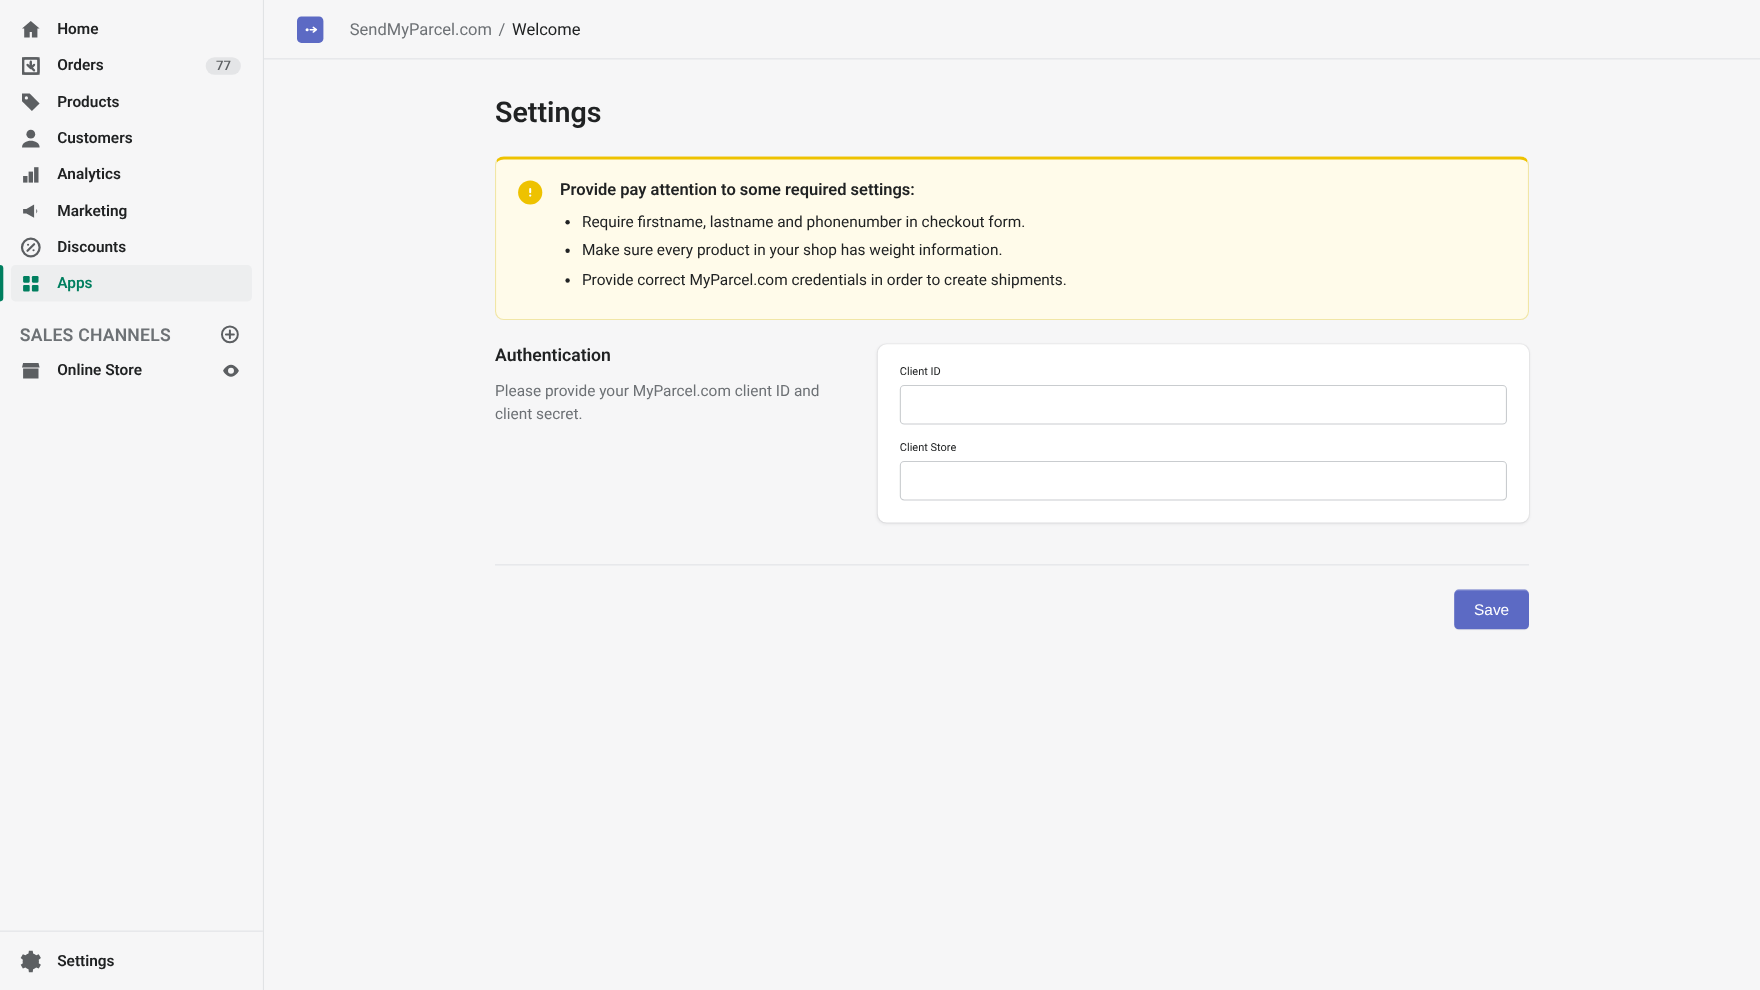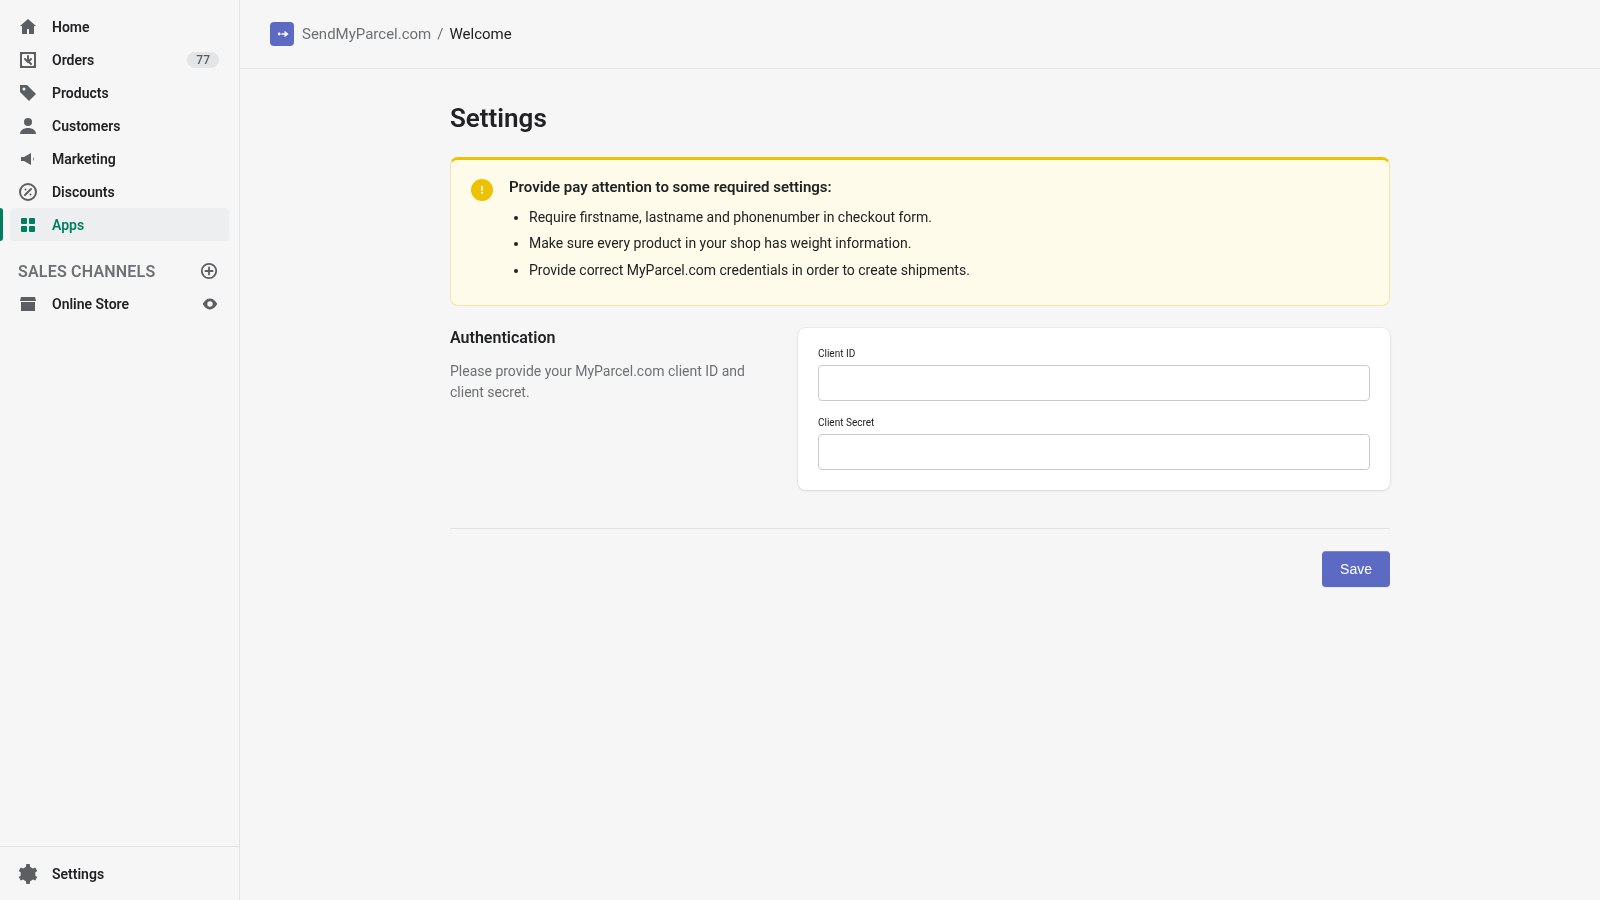--- a/index.html
+++ b/index.html
@@ -94,26 +94,26 @@
     }
 
     
     .main {
       flex: 1;
       display: flex;
       flex-direction: column;
       overflow: hidden;
     }
     .topbar {
-      height: 69px;
+      height: 54px;
       border-bottom: 1px solid #e1e3e5;
       display: flex;
       align-items: center;
       padding: 0 30px;
-      gap: 8px;
+      gap: 24px;
       background: #f6f6f7;
     }
     .app-icon {
       width: 24px; height: 24px; border-radius: 4px;
       background: #5c6ac4;
       display: flex; align-items: center; justify-content: center;
       color: #fff;
     }
     .breadcrumb { display: flex; align-items: center; gap: 6px; font-size: 15px; }
     .breadcrumb .parent { color: #6d7175; }
@@ -280,20 +280,30 @@
       <span class="nav-label">Products</span>
     </div>
     <div class="nav-item">
       <span class="icon-wrap">
         <svg width="20" height="20" viewBox="0 0 20 20" fill="currentColor">
             <circle cx="10" cy="6" r="4"></circle>
             <path d="M2 18c0-4 4-6 8-6s8 2 8 6z"></path>
           </svg>
       </span>
       <span class="nav-label">Customers</span>
+    </div>
+    <div class="nav-item">
+      <span class="icon-wrap">
+        <svg width="20" height="20" viewBox="0 0 20 20" fill="currentColor">
+            <rect x="3" y="11" width="4" height="6"></rect>
+            <rect x="8" y="7" width="4" height="10"></rect>
+            <rect x="13" y="3" width="4" height="14"></rect>
+          </svg>
+      </span>
+      <span class="nav-label">Analytics</span>
     </div>
     <div class="nav-item">
       <span class="icon-wrap">
         <svg width="20" height="20" viewBox="0 0 20 20" fill="currentColor">
             <path d="M3 8v4h3l7 4V4L6 8zM15 8a3 3 0 010 4z"></path>
           </svg>
       </span>
       <span class="nav-label">Marketing</span>
     </div>
     <div class="nav-item">
@@ -395,21 +405,21 @@
         <div class="split-left">
           <h2>Authentication</h2>
           <p>Please provide your MyParcel.com client ID and client secret.</p>
         </div>
         <div class="card">
           <div class="field">
             <label>Client ID</label>
             <input type="text" value="" style="">
           </div>
           <div class="field">
-            <label>Client Secret</label>
+            <label>Client Store</label>
             <input type="text" value="" style="">
           </div>
         </div>
       </div>
 
       <div class="page-actions">
         <button class="btn-primary">Save</button>
       </div>
     </div>
   </div>

